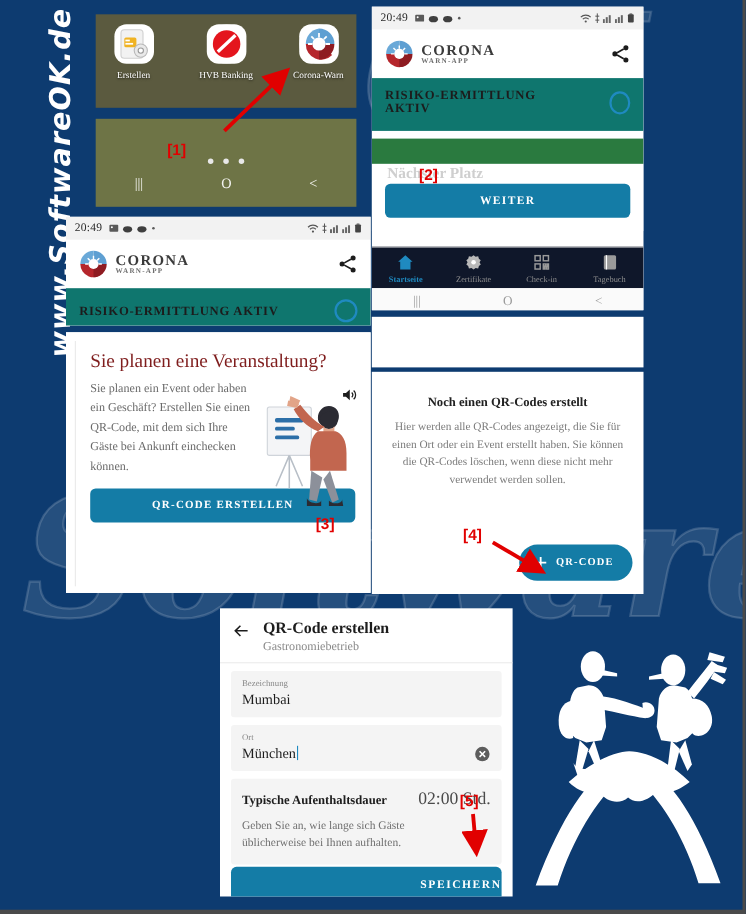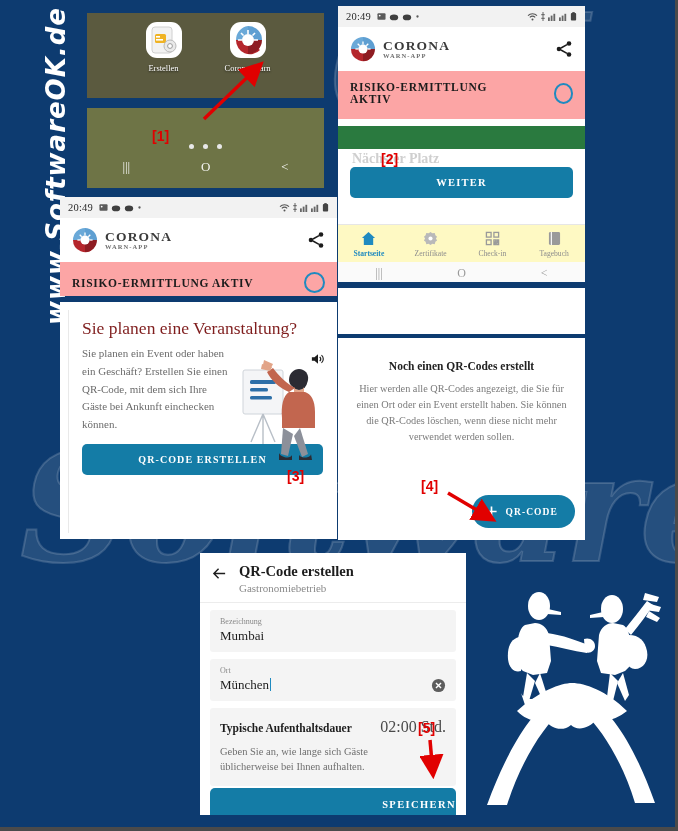--- a/index.html
+++ b/index.html
@@ -59,21 +59,21 @@
   .sb-right{margin-left:auto;display:flex;gap:2px;align-items:center;color:#555;font-size:9px;}
 
   .appbar{height:44px;display:flex;align-items:center;padding:0 12px;background:#fff;}
   .cw-logo{width:26px;height:26px;flex:none;position:relative;margin-right:7px;}
   .cw-words{line-height:1;}
   .cw-words .t1{font-size:13.5px;font-weight:bold;color:#3b3b3b;letter-spacing:1.2px;}
   .cw-words .t2{font-size:6.5px;font-weight:bold;color:#6e6e6e;letter-spacing:1.1px;margin-top:1px;}
   .share-ico{margin-left:auto;width:18px;height:18px;}
 
   .risko{
-    display:flex;align-items:center;padding:10px 12px 14px 12px;background:#fca5a5;gap:40px;
+    display:flex;align-items:center;padding:10px 12px 14px 12px;background:#0f766e;gap:40px;
   }
   .risko-txt{font-size:11.5px;font-weight:bold;color:#1c1c1c;letter-spacing:.7px;}
   .risko-ring{
     margin-left:auto;width:17px;height:17px;border:2px solid #1f8ac0;border-radius:50%;
   }
 
   
   #p1{left:87px;top:13px;width:237px;height:85px;background:#5b5a3f;}
   #p1b{left:87px;top:108px;width:237px;height:80px;background:#6e7446;}
   .hs-row{display:flex;justify-content:center;gap:26px;padding-top:9px;}
@@ -87,21 +87,21 @@
 
   
   #p2{left:338px;top:6px;width:247px;height:276px;}
   .greenband{height:23px;background:#2a7a3f;margin-top:7px;}
   .whitecard{background:#fff;padding-bottom:12px;}
   .ghost-title{font-size:14px;font-weight:bold;color:#cfcfcf;padding:2px 14px 0 14px;height:12px;overflow:hidden;}
   .btn-primary{
     background:#147ca6;color:#fff;text-align:center;font-size:10.5px;font-weight:bold;
     letter-spacing:1.2px;border-radius:5px;padding:10px 0;margin:4px 12px 0 12px;
   }
-  .tabbar{display:flex;background:#fef9c3;border-top:1px solid #e6e6e6;padding:5px 0 4px 0;}
+  .tabbar{display:flex;background:#0f172a;border-top:1px solid #e6e6e6;padding:5px 0 4px 0;}
   .tab{flex:1;text-align:center;}
   .tab .ti{height:17px;display:flex;align-items:center;justify-content:center;}
   .tab .tl{font-size:7.6px;margin-top:2px;color:#8d8d8d;}
   .tab.active .tl{color:#1f8ac0;font-weight:bold;}
   .navbar2{display:flex;align-items:center;justify-content:space-around;height:22px;color:#9a9a9a;background:#fafafa;}
   .navbar2 span{font-size:12px;}
 
   
   #p3{left:60px;top:197px;width:277px;height:99px;}
   #p3b{left:60px;top:302px;width:277px;height:237px;background:#fff;}
@@ -200,20 +200,31 @@
             <rect x="9" y="12" width="11" height="9" rx="1.5" fill="#f0b323"></rect>
             <rect x="10" y="14" width="4" height="1.6" fill="#fff"></rect>
             <rect x="10" y="17" width="7" height="1.6" fill="#fff"></rect>
             <circle cx="24" cy="24" r="6" fill="#e9e9e9" stroke="#b9b9b9"></circle>
             <circle cx="24" cy="24" r="2.4" fill="#fff" stroke="#9a9a9a"></circle>
           </svg>
         </div>
         <div class="hs-label">Erstellen</div>
       </div>
 
+      <div class="hs-app">
+        <div class="hs-icon">
+          <svg viewBox="0 0 36 36" width="36" height="36">
+            <circle cx="18" cy="18" r="18" fill="#fff"></circle>
+            <circle cx="18" cy="18" r="12.5" fill="#e4151d"></circle>
+            <path d="M10 25 L26 10" stroke="#fff" stroke-width="3"></path>
+            <path d="M18 9 C24 9 27 13 26 18 C22 18 19 15 18 9 Z" fill="#fff" opacity="0"></path>
+          </svg>
+        </div>
+        <div class="hs-label">HVB Banking</div>
+      </div>
 
       <div class="hs-app">
         <div class="hs-icon">
           <svg viewBox="0 0 36 36" width="36" height="36">
             <circle cx="18" cy="18" r="18" fill="#fff"></circle>
             <path d="M18 4 A14 14 0 0 0 6 18 L18 18 Z" fill="#6aa9d8"></path>
             <path d="M18 4 A14 14 0 0 1 32 18 L18 18 Z" fill="#5e9fd2"></path>
             <path d="M6 18 A14 14 0 0 0 30 28 L18 18 Z" fill="#b5262c"></path>
             <path d="M32 18 A14 14 0 0 1 18 32 L18 18 Z" fill="#8e1c22"></path>
             <circle cx="18" cy="18" r="6" fill="#fff"></circle>

